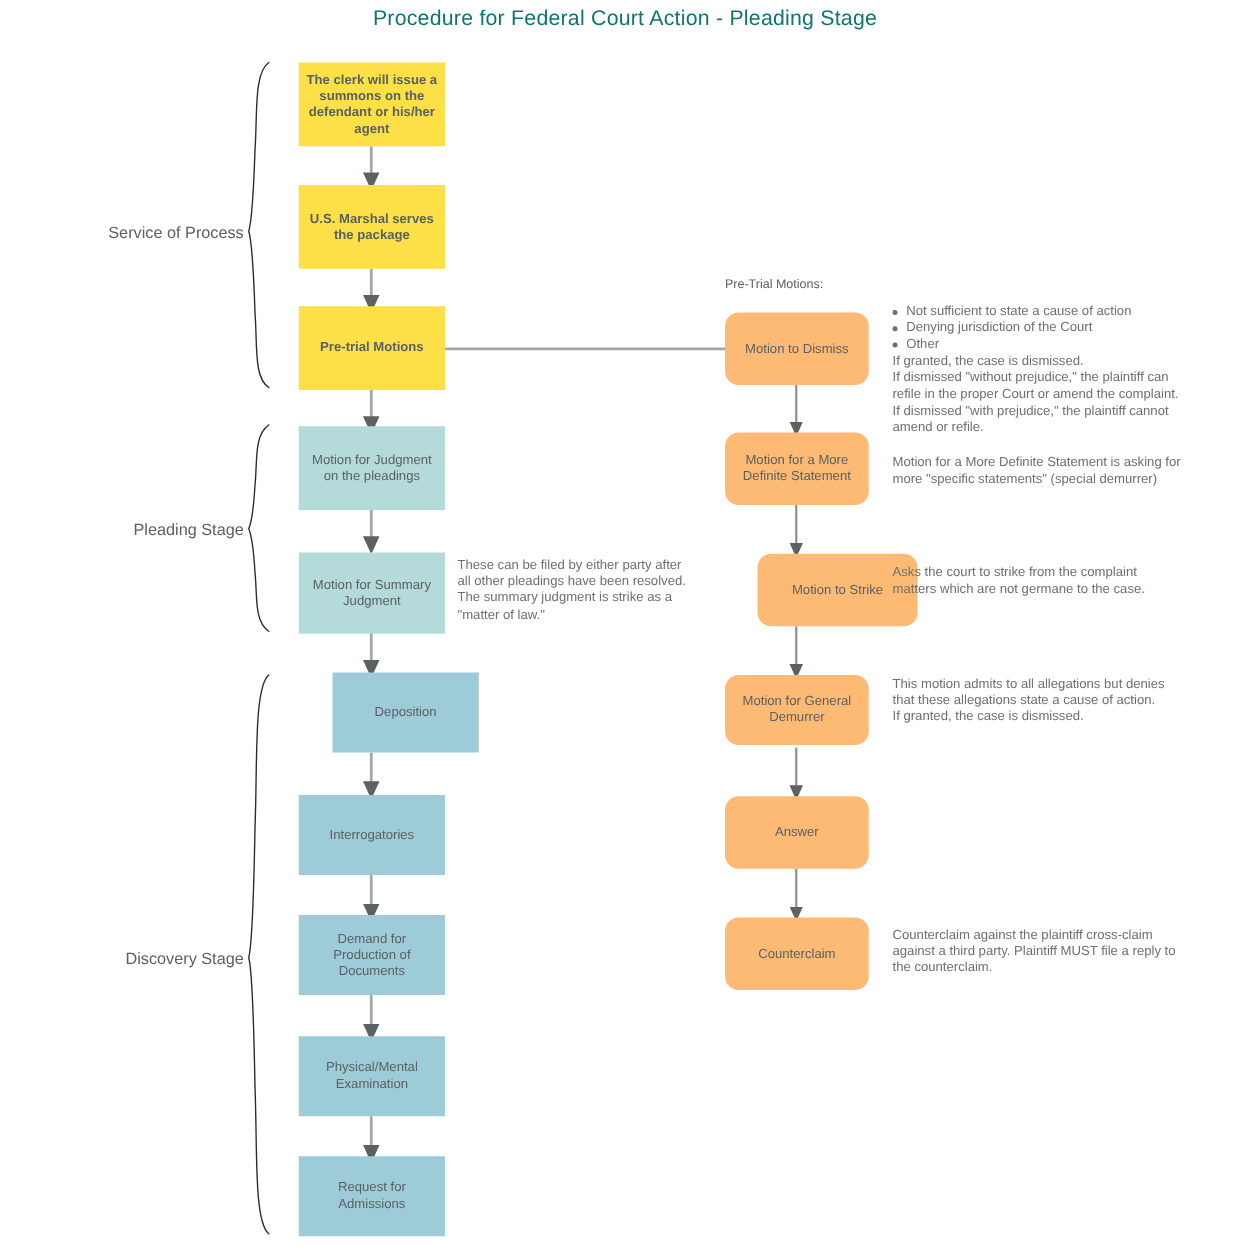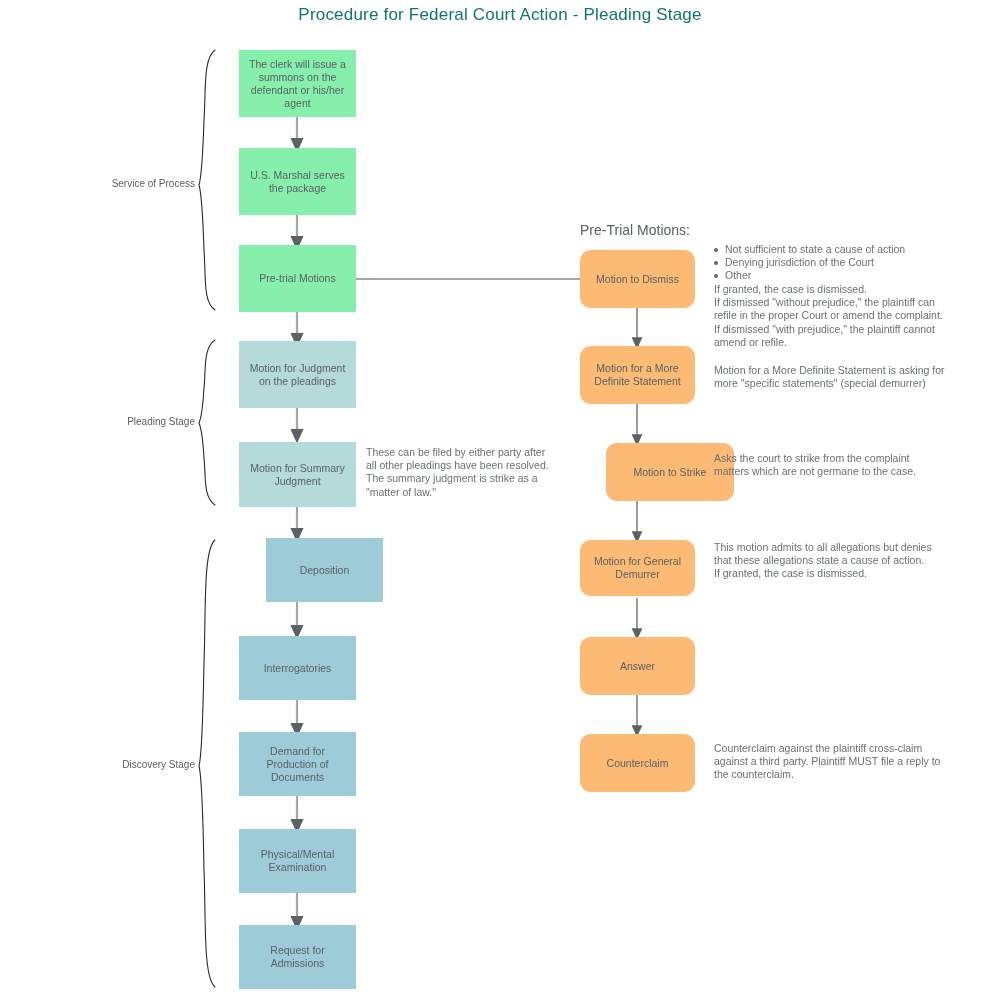--- a/index.html
+++ b/index.html
@@ -11,33 +11,33 @@
   #title{
     position:absolute;left:0;top:5px;width:1000px;text-align:center;
     font-size:17px;color:#0f766e;letter-spacing:.2px;
   }
   .node{
     position:absolute;display:flex;align-items:center;justify-content:center;
     text-align:center;font-size:10.5px;line-height:13px;color:#5a6164;
     padding:2px 6px;box-sizing:border-box;
   }
   .node span{display:block;width:100%;}
-  .svc{background:#86efac;}
+  .svc{background:#fde047;font-weight:bold;}
   .plead{background:#b5dada;}
   .disc{background:#9ecbd8;}
   .rnode{background:#fdba74;border-radius:11px;}
   .note{
     position:absolute;font-size:10.5px;line-height:13.2px;color:#6a7073;
     white-space:pre-line;
   }
   .brace-label{
-    position:absolute;font-size:10px;color:#5a6164;text-align:right;
+    position:absolute;font-size:13px;color:#5a6164;text-align:right;
   }
   .sectionlabel{
-    position:absolute;font-size:14px;color:#5a6164;
+    position:absolute;font-size:10px;color:#5a6164;
   }
   ul.bullets{margin:0;padding:0;list-style:none;}
   ul.bullets li{
     position:relative;padding-left:13px;font-size:10.5px;line-height:13.2px;color:#6a7073;
   }
   ul.bullets li:before{
     content:"";position:absolute;left:2px;top:5px;width:3.5px;height:3.5px;
     border-radius:50%;background:#6a7073;
   }
   svg.lines{position:absolute;left:0;top:0;width:1000px;height:1000px;pointer-events:none;}

